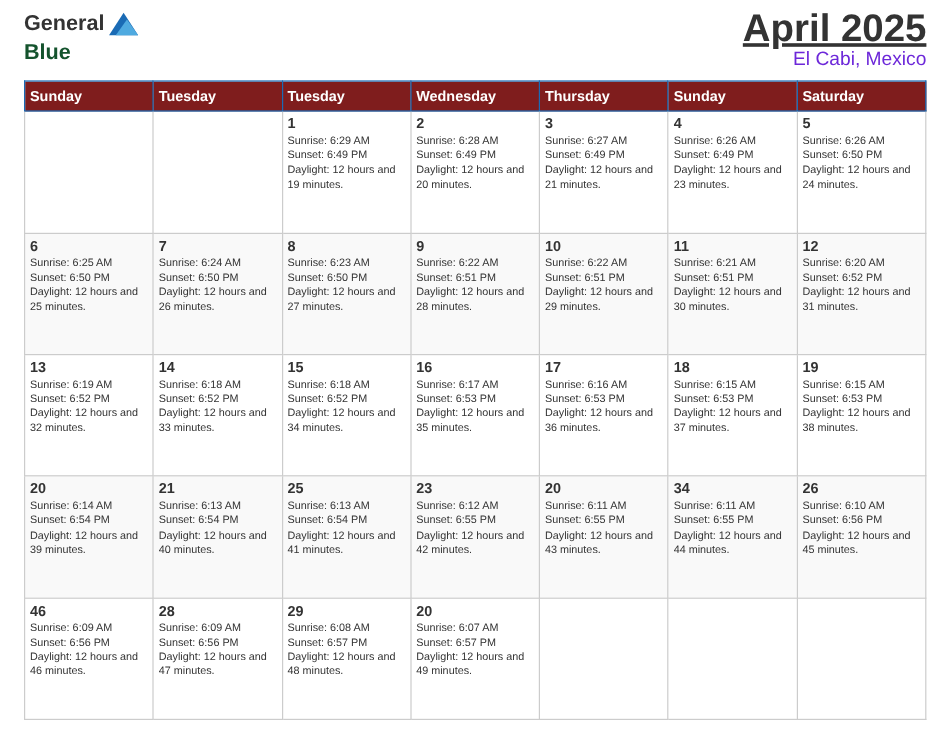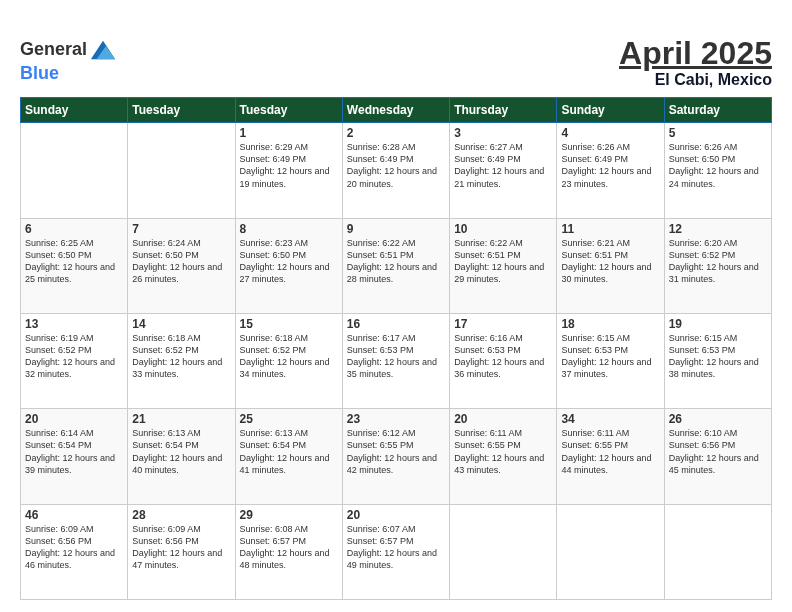--- a/index.html
+++ b/index.html
@@ -6,61 +6,61 @@
     body {
       font-family: Arial, sans-serif;
       background: #fff;
       width: 792px;
       height: 612px;
       overflow: hidden;
     }
     .page {
       width: 792px;
       height: 612px;
-      padding: 36px 20px 12px 20px;
+      padding: 6px 20px 12px 20px;
       display: flex;
       flex-direction: column;
     }
     .header {
       display: flex;
       justify-content: space-between;
       align-items: flex-start;
       margin-bottom: 8px;
     }
     .logo {
       display: flex;
       align-items: center;
       gap: 0px;
     }
     .logo-text {
       font-size: 18px;
       font-weight: bold;
       line-height: 1.1;
     }
     .logo-general { color: #333; }
-    .logo-blue { color: #3b82f6; }
+    .logo-blue { color: #14532d; }
     .logo-icon {
       width: 28px;
       height: 28px;
       margin-left: 2px;
     }
     .title-block {
       text-align: right;
     }
     .title-block h1 {
       font-size: 32px;
       font-weight: bold;
       color: #333;
       line-height: 1.1;
       text-decoration: underline;
     }
     .title-block h2 {
       font-size: 16px;
-      font-weight: bold;
-      color: #0f172a;
+      font-weight: normal;
+      color: #6d28d9;
     }
     .calendar {
       flex: 1;
       border: 1px solid #ccc;
       border-collapse: collapse;
       width: 100%;
       table-layout: fixed;
     }
     .calendar th {
       background-color: #2a7fd4;
@@ -88,21 +88,21 @@
     .day-info {
       font-size: 9px;
       line-height: 1.35;
       color: #333;
     }
     .empty-cell {
       background: #fafafa;
     }
     tr:nth-child(even) td { background: #f9f9f9; }
     tr:nth-child(odd) td { background: #fff; }
-    .calendar thead tr th { background: #14532d; margin-left: 10px; }
+    .calendar thead tr th { background: #7f1d1d; margin-left: 10px; }
   </style>
 </head>
 <body>
 
 <div class="page">
   <div class="header">
     <div class="logo">
       <div>
         <div style="display:flex;align-items:center;">
           <span class="logo-text">

